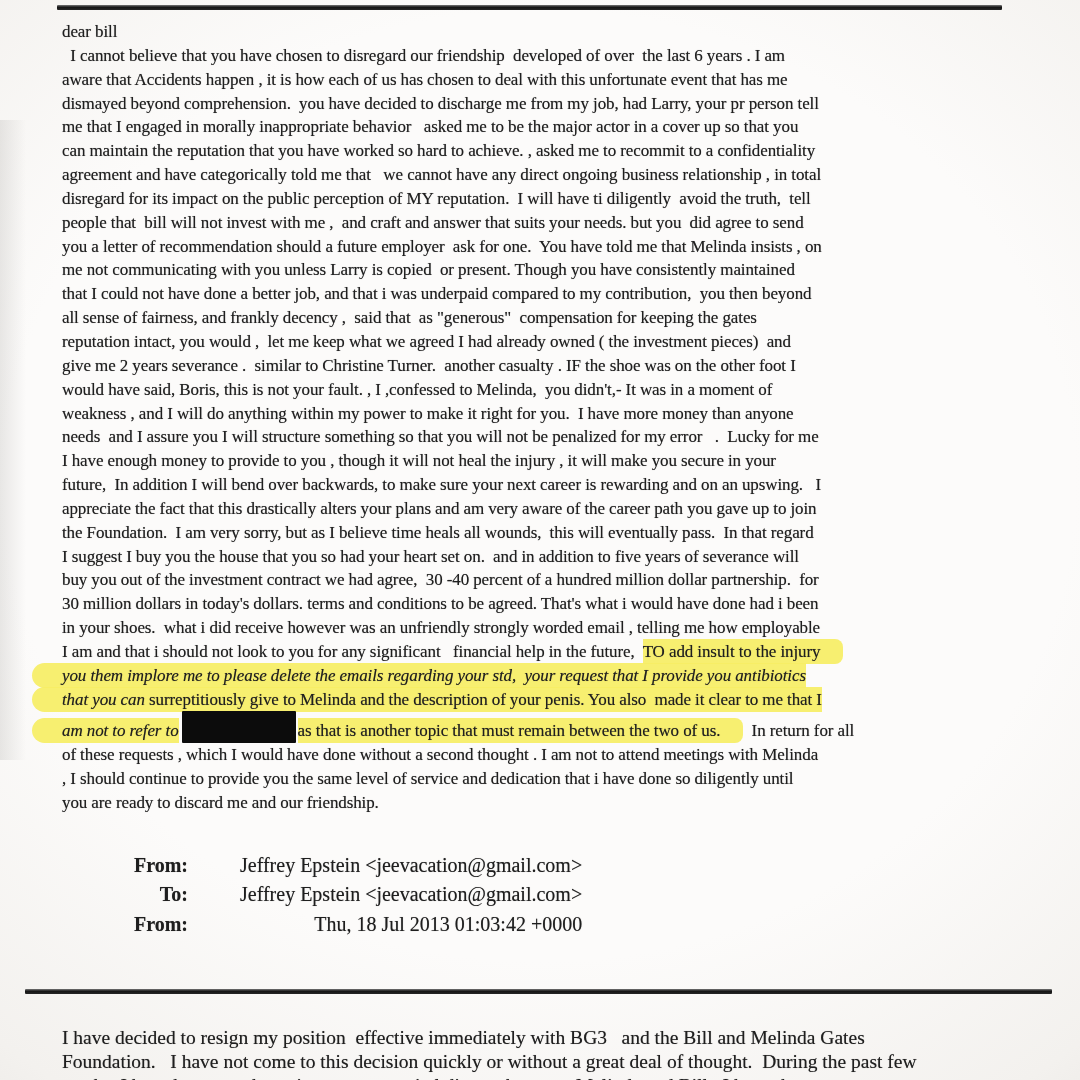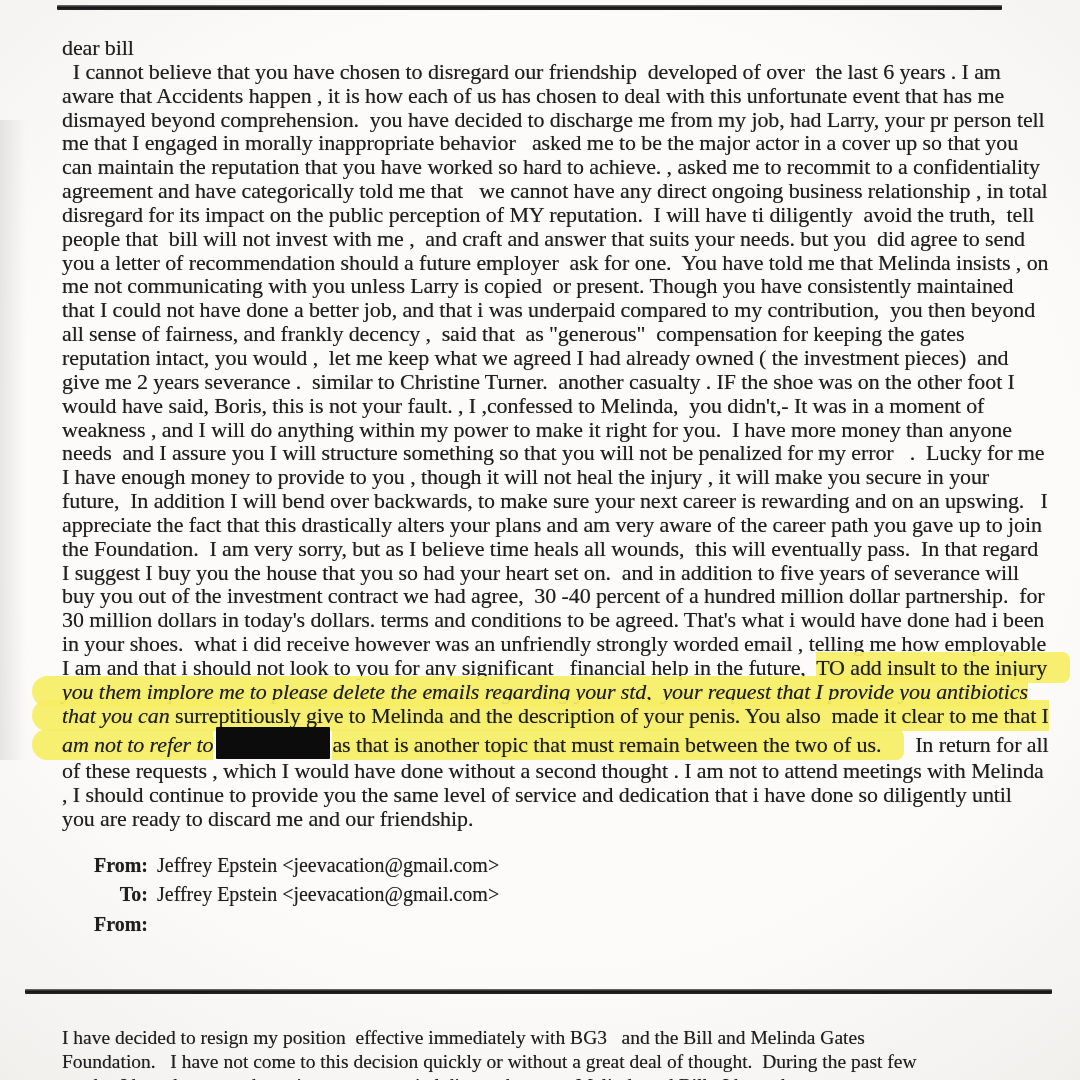--- a/index.html
+++ b/index.html
@@ -6,39 +6,39 @@
   .page{
     position:relative;width:1080px;height:1080px;overflow:hidden;
     background:radial-gradient(ellipse 90% 80% at 50% 45%, #fcfbfa 55%, #f3f1ee 85%, #e8e6e3 100%);
     font-family:"Liberation Serif","DejaVu Serif",serif;
     color:#1e1e1e;
   }
   .rule{position:absolute;background:linear-gradient(#777 0%,#151515 45%,#262626 100%);border-radius:1px;}
   .top-rule{left:57px;top:5px;width:945px;height:5px;}
   .section-divider{left:25px;top:989px;width:1027px;height:5px;}
   .letter{
-    position:absolute;left:62px;top:36px;
-    font-size:22px;line-height:23.85px;letter-spacing:-0.1px;
+    position:absolute;left:62px;top:20px;
+    font-size:17px;line-height:23.85px;letter-spacing:-0.1px;
     white-space:pre;color:#1f1f1f;
     text-shadow:0 0 0.7px rgba(25,25,25,0.55);
   }
   .line{white-space:pre;}
   .hl{background:rgba(246,238,100,0.92);padding-top:3px;padding-bottom:3px;}
   .hl.edge{padding-left:30px;margin-left:-30px;border-radius:16px 0 0 16px;font-style:italic;}
   .hl.tail{padding-right:23px;border-radius:0 8px 8px 0;}
   .ul{text-decoration-thickness:1.5px;text-underline-offset:3px;text-decoration-color:#3a3a3a;}
   .redact{display:inline-block;width:114px;height:26px;background:#0c0c0c;vertical-align:-7px;margin:0 2px 0 3px;border-radius:1px;}
   .headers{
     position:absolute;left:0;top:851px;
     font-size:20px;line-height:29.3px;
     text-shadow:0 0 0.7px rgba(25,25,25,0.5);
   }
-  .hrow{display:grid;grid-template-columns:148px auto;column-gap:9px;}
+  .hrow{display:grid;grid-template-columns:148px auto;column-gap:20px;padding-left:40px;}
   .hlabel{font-weight:bold;text-align:right;}
-  .hvalue{text-align:right;white-space:pre;}
+  .hvalue{text-align:right;white-space:pre;margin-left:32px;}
   .footer{
     position:absolute;left:62px;top:1026px;
     font-size:19.5px;line-height:24px;white-space:pre;color:#1f1f1f;
     text-shadow:0 0 0.7px rgba(25,25,25,0.55);
   }
   .smudge{position:absolute;left:0;top:120px;width:26px;height:640px;
     background:linear-gradient(90deg,rgba(140,138,134,0.18),rgba(140,138,134,0));}
 </style>
 </head>
 <body>
@@ -53,19 +53,20 @@
     <div class="hrow">
       <span class="hlabel">From:</span>
       <span class="hvalue">Jeffrey Epstein &lt;jeevacation@gmail.com&gt;</span>
     </div>
     <div class="hrow">
       <span class="hlabel">To:</span>
       <span class="hvalue">Jeffrey Epstein &lt;jeevacation@gmail.com&gt;</span>
     </div>
     <div class="hrow">
       <span class="hlabel">From:</span>
+      <span class="hvalue">Thu, 18 Jul 2013 01:03:42 +0000</span>
     </div>
   </div>
 
   <div class="rule section-divider"></div>
 
   <div class="footer" id="footer-body"><div class="line">I have decided to resign my position  effective immediately with BG3   and the Bill and Melinda Gates</div><div class="line">Foundation.   I have not come to this decision quickly or without a great deal of thought.  During the past few</div><div class="line">weeks, I have been caught up in a severe marital dispute between Melinda and Bill.  I have the greatest respect</div></div>
 </div>
 
 </body></html>

